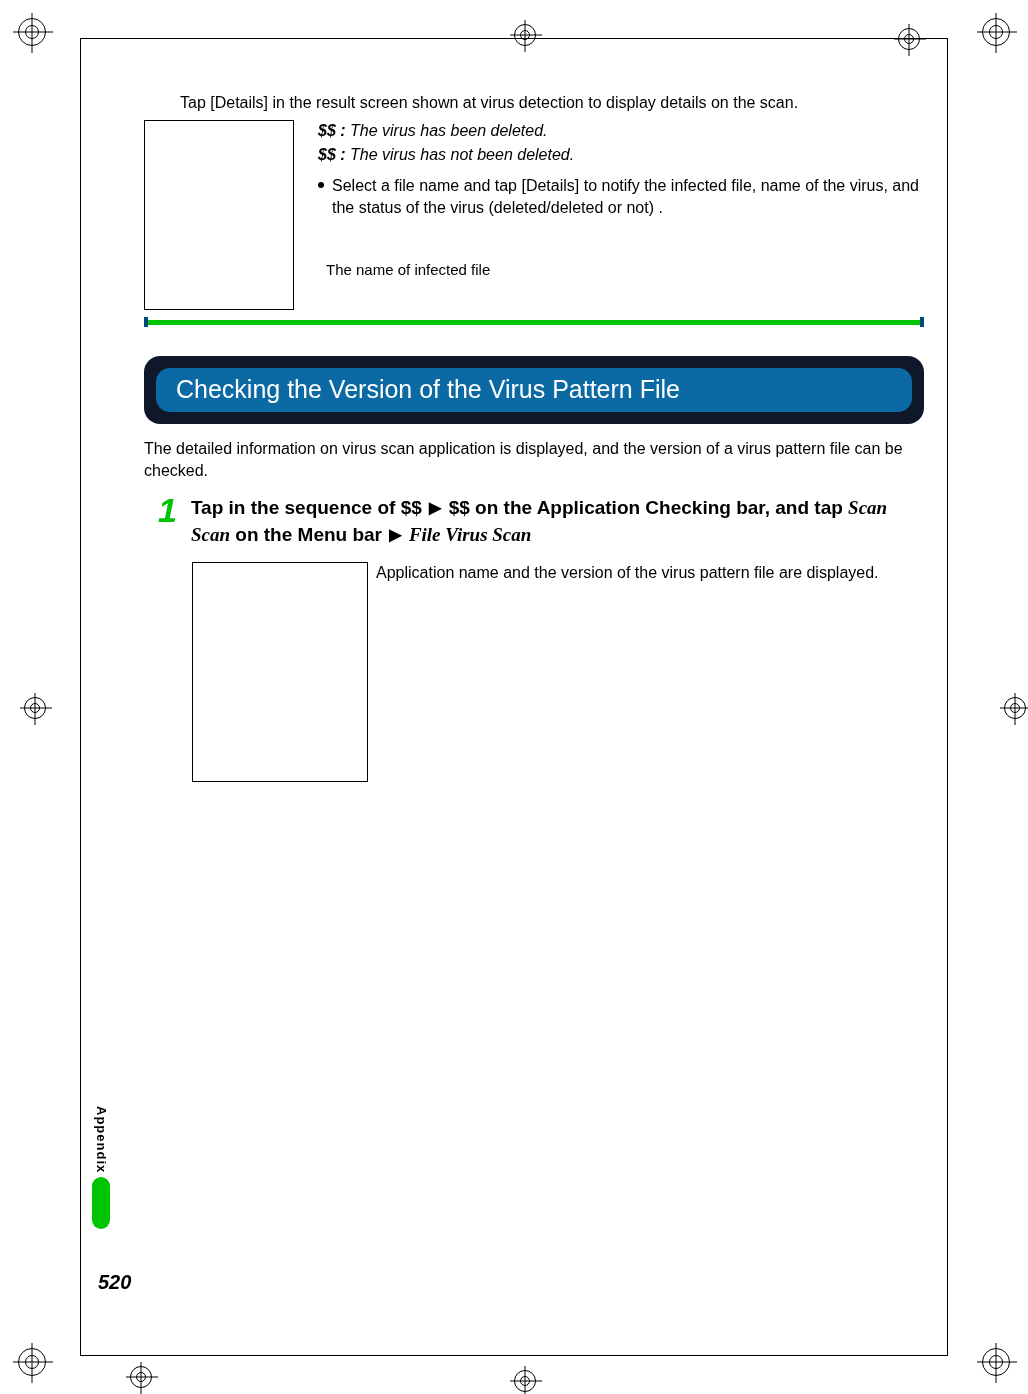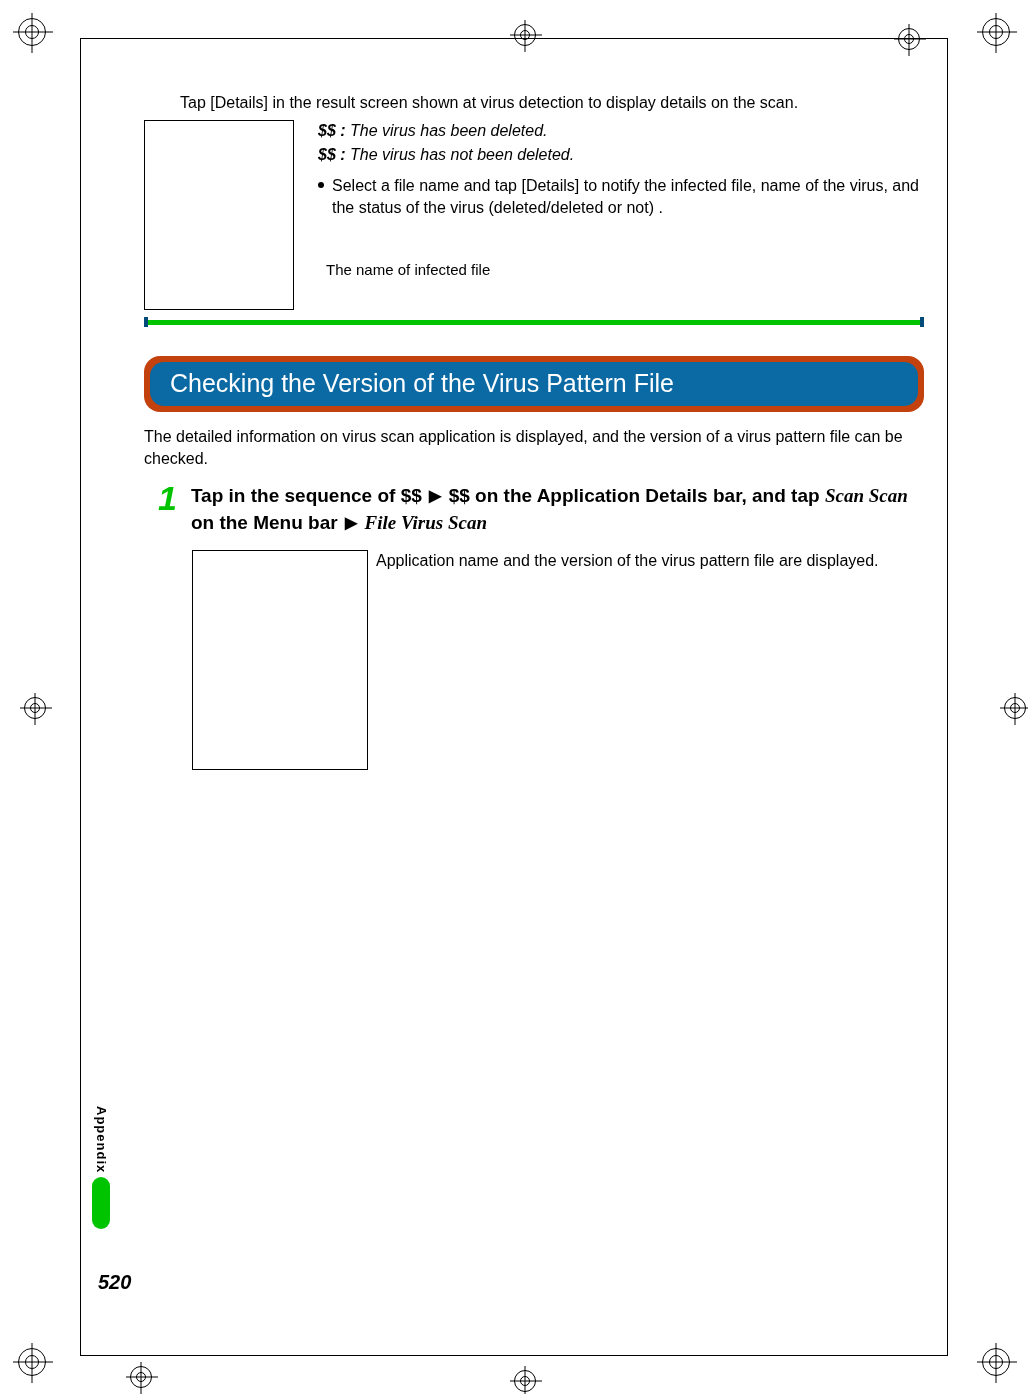--- a/index.html
+++ b/index.html
@@ -46,21 +46,21 @@
   .bullet { display:flex; gap:8px; margin-top:10px;justify-content:space-between; }
   .bullet .dot { width:6px; height:6px; background:#000; border-radius:50%; margin-top:7px; flex:0 0 auto; }
   .caption { margin-top:42px; margin-left:8px; font-size:15px; }
 
   .divider { margin-top:6px; margin-bottom:26px; height:6px; position:relative; }
   .divider .bar { position:absolute; left:0; right:0; top:0; height:5px; background:#00c400; }
   .divider .notch-l, .divider .notch-r { position:absolute; top:-3px; width:4px; height:10px; background:#004b7a; }
   .divider .notch-l{ left:0; } .divider .notch-r{ right:0; }
 
   .section-title { position:relative; margin-top:30px; margin-bottom:14px; }
-  .section-title .bg { background:#c2410c; border-radius:16px; padding:6px; }
+  .section-title .bg { background:#0f172a; border-radius:16px; padding:12px; }
   .section-title .inner-bar { background:#0b6aa3; border-radius:14px; padding:7px 20px 8px; }
   .section-title .txt { color:#fff; font-size:25px; font-weight:normal; }
 
   .para { font-size:16px; line-height:1.35; margin-bottom:14px; }
 
   .step { display:flex; gap:14px; margin-left:14px; margin-bottom:14px; }
   .step-num { font-family: Arial, sans-serif; font-size:34px; font-weight:bold; font-style:italic; color:#00c400; line-height:1; margin-top:-2px; }
   .step-body { font-size:19px; font-weight:bold; line-height:1.4; }
   .step-body .serif { font-family: "Times New Roman", serif; font-style:italic; font-weight:bold; }
   .step-body .arrow { font-size:16px; vertical-align:1px; padding:0 2px; }
@@ -164,21 +164,21 @@
         <span class="txt">Checking the Version of the Virus Pattern File</span>
       </div>
         </div>
     </div>
 
     <div class="para">The detailed information on virus scan application is displayed, and the version of a virus pattern file can be checked.</div>
 
     <div class="step">
       <div class="step-num">1</div>
       <div class="step-body">
-        <span>Tap in the sequence of $$ </span><span class="arrow">▶</span><span> $$ on the Application Details bar, and tap </span><span class="serif">Scan Scan</span><span> on the Menu bar </span><span class="arrow">▶</span> <span class="serif">File Virus Scan</span>
+        <span>Tap in the sequence of $$ </span><span class="arrow">▶</span><span> $$ on the Application Checking bar, and tap </span><span class="serif">Scan Scan</span><span> on the Menu bar </span><span class="arrow">▶</span> <span class="serif">File Virus Scan</span>
       </div>
     </div>
 
     <div class="row2">
       <div class="shot2"></div>
       <div class="desc">Application name and the version of the virus pattern file are displayed.</div>
     </div>
   </div>
 
   <div class="side-tab">

